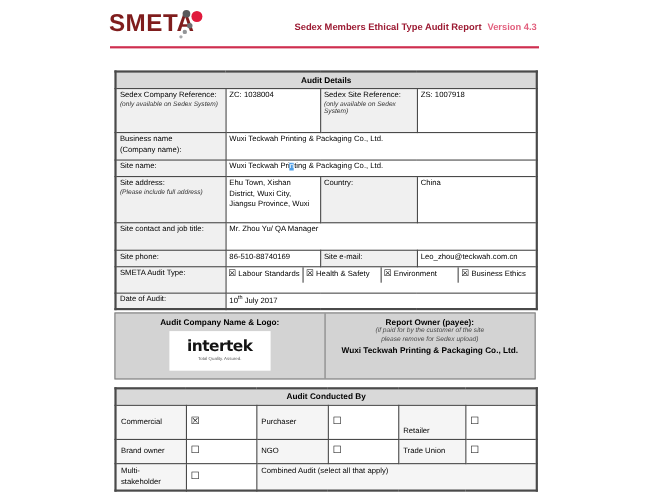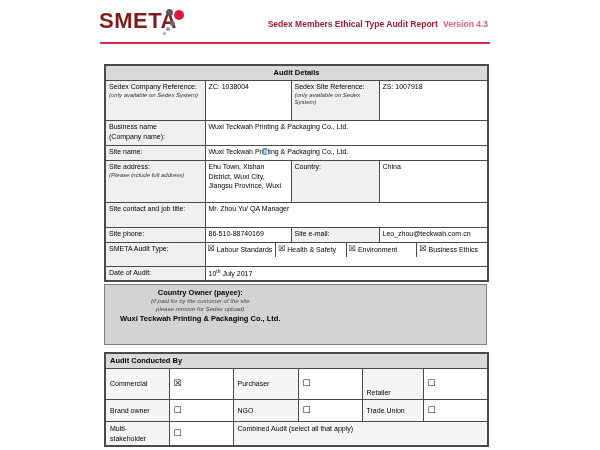--- a/index.html
+++ b/index.html
@@ -51,21 +51,21 @@
                    font-family:"DejaVu Sans",sans-serif; line-height:1; }
   .intertek-tag { font-size:4px; color:#555; margin-top:1px; }
   .band-note { font-style:italic; font-size:6px; color:#4a4a4a; line-height:1.35; }
   .band-owner { font-weight:bold; font-size:7.5px; margin-top:1px; }
 
   
   .conducted { position:absolute; left:104px; top:352px; width:383px; table-layout:fixed;
                font-size:7px; border:2px solid #4a4a4a; }
   .conducted td { border:1px solid #4a4a4a; padding:2px 4px; vertical-align:middle;
                   background:#f5f5f5; line-height:1.3; }
-  .conducted .sechdr-c { background:#d9d9d9; font-weight:bold; text-align:left; font-size:7.5px; }
+  .conducted .sechdr-c { background:#d9d9d9; font-weight:bold; text-align:center; font-size:7.5px; }
   .cb-cell { background:#ffffff !important; }
   .cbx { font-size:9px; line-height:1; font-family:"DejaVu Sans",sans-serif; }
   .r1 { height:31px; } .r2 { height:22px; } .r3 { height:25px; } .rh { height:12px; }
   .rowh { height:13px; }
 </style>
 </head>
 <body>
 
 <div class="page">
 
@@ -163,22 +163,29 @@
       <td class="lbl vmid">Date of Audit:</td>
       <td colspan="3" class="vmid">
         <span>10</span><sup>th</sup>
         <span>July 2017</span>
       </td>
     </tr>
   </tbody>
     </table>
 
   <div class="band">
+    <div class="band-half band-left">
+      <div class="band-title">Audit Company Name &amp; Logo:</div>
+      <div class="logo-box">
+        <div class="intertek-text">intertek</div>
+        <div class="intertek-tag">Total Quality. Assured.</div>
+      </div>
+    </div>
     <div class="band-half">
-      <div class="band-title">Country Owner (payee):</div>
+      <div class="band-title">Report Owner (payee):</div>
       <div class="band-note">
         <div>(if paid for by the customer of the site</div>
         <div>please remove for Sedex upload)</div>
       </div>
       <div class="band-owner">Wuxi Teckwah Printing &amp; Packaging Co., Ltd.</div>
     </div>
   </div>
 
   <table class="conducted">
     <colgroup>

